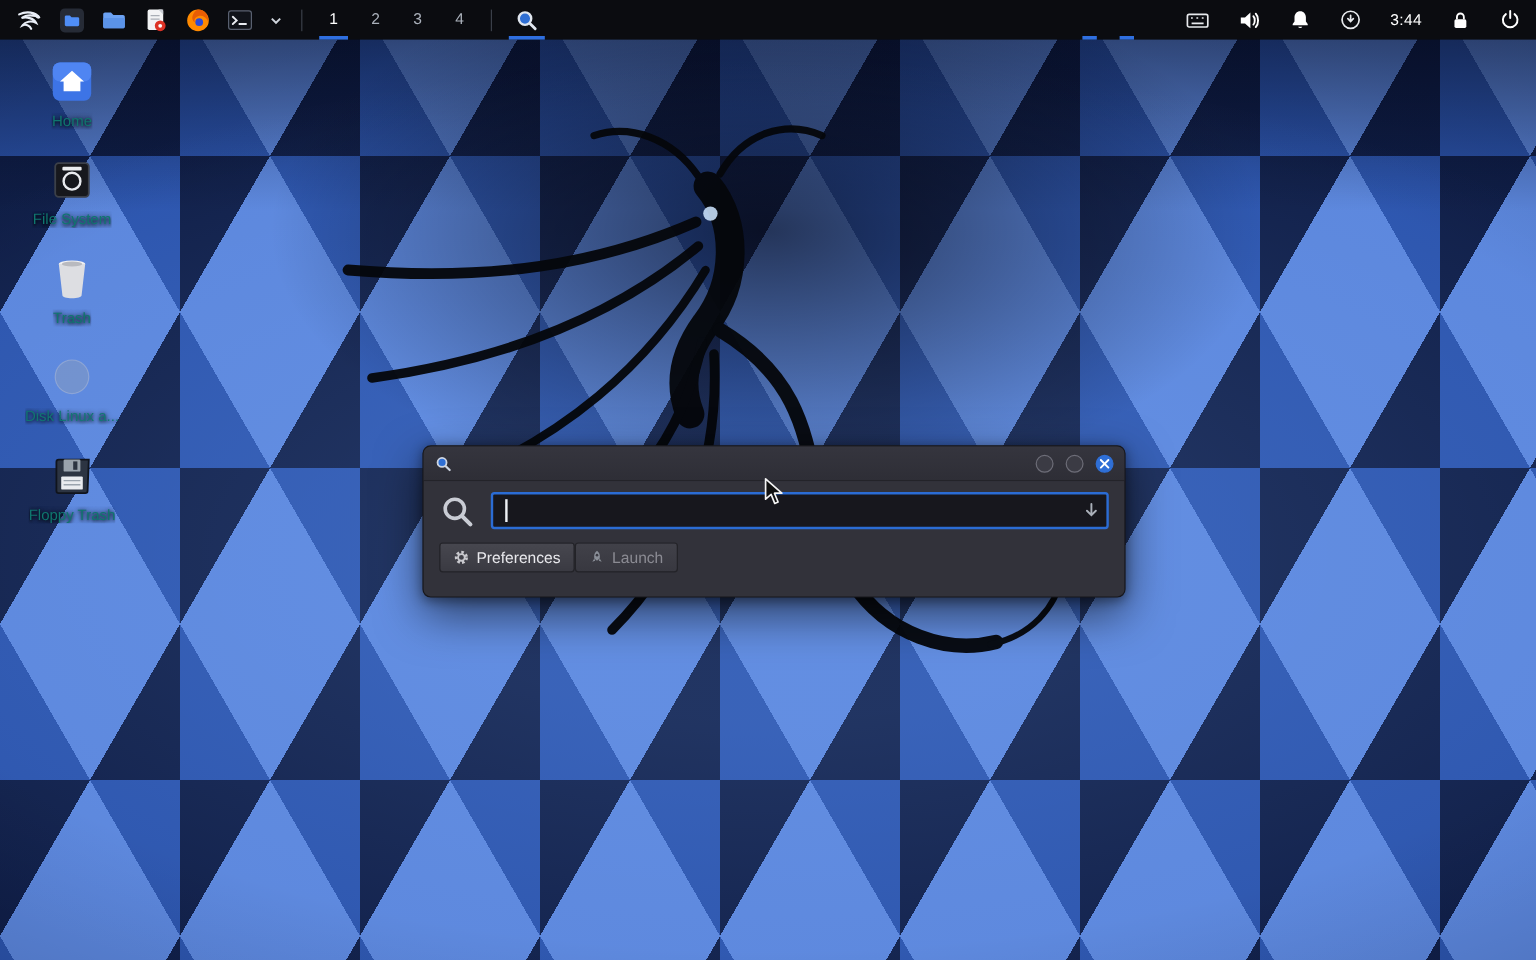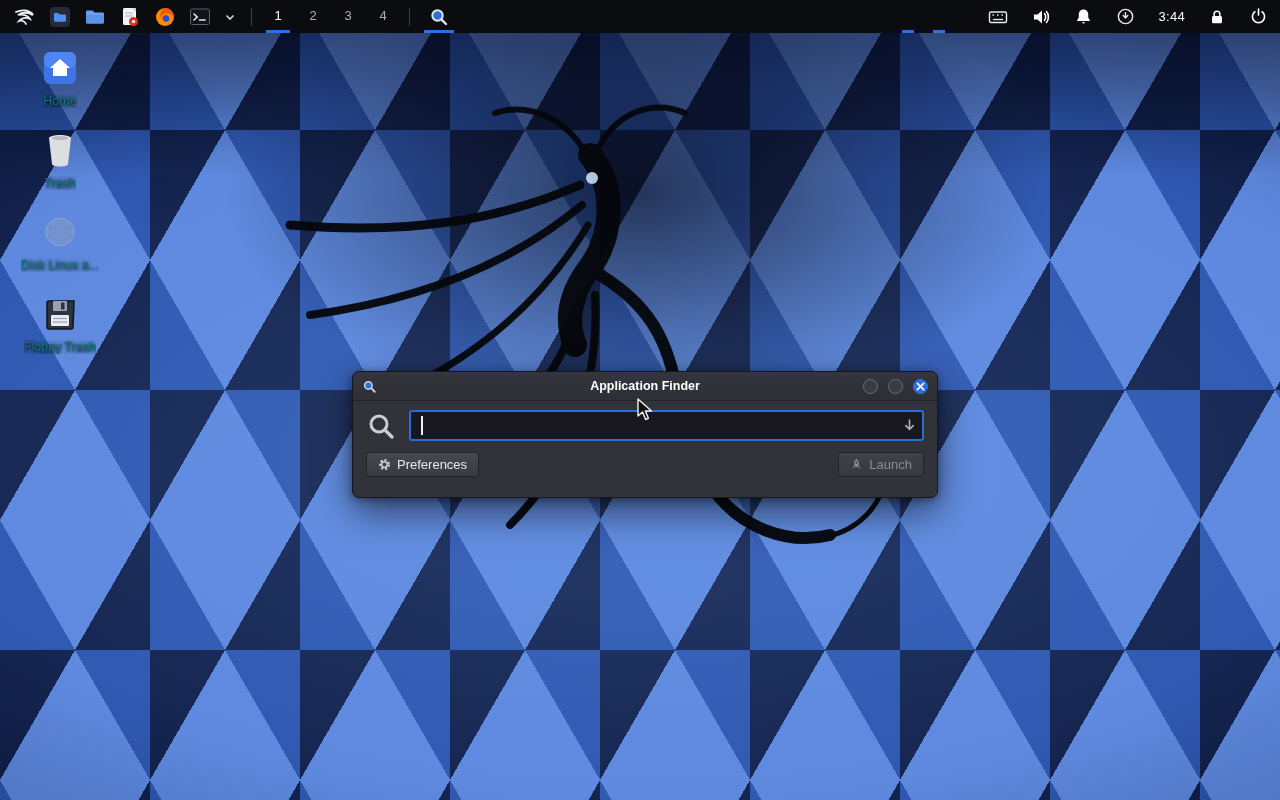--- a/index.html
+++ b/index.html
@@ -57,21 +57,21 @@
   .wbtn { width:15px; height:15px; border-radius:50%; background:#3b3b44; border:1px solid #6d6d78; }
   .wbtn.close { background:#2f6fd6; border:1px solid #2f6fd6; display:flex; align-items:center; justify-content:center; }
   .af-body { padding:9px 13px 10px 13px; }
   .srow { display:flex; align-items:center; }
   .field { position:relative; flex:1; margin-left:13px; }
   .field input { width:100%; height:31px; background:#17171d; border:2px solid #2b6cd4; border-radius:3px;
     color:#e9ecf2; font-size:13px; padding:0 26px 0 12px; outline:none;
     font-family:"Liberation Sans","DejaVu Sans",sans-serif; }
   .caret { position:absolute; left:12px; top:6px; width:1.5px; height:19px; background:#eef1f6; }
   .dd-arrow { position:absolute; right:7px; top:8px; }
-  .brow { display:flex; justify-content:space-between; margin-top:11px; }
+  .brow { display:flex; margin-top:11px; }
   .btn { display:flex; align-items:center; gap:6px; padding:4px 11px; font-size:13px; color:#e8e8ec;
     background:linear-gradient(#47474f,#3a3a42); border:1px solid #232328; border-radius:3px; }
   .btn.disabled { color:#8b8b93; background:linear-gradient(#414149,#383840); }
 
   .cursor { position:absolute; left:636px; top:398px; z-index:100; }
 </style>
 </head>
 <body>
 
 <div class="screen">
@@ -214,20 +214,30 @@
       <div class="glyph">
         <svg width="38" height="38" viewBox="0 0 38 38">
           <rect x="3" y="3" width="32" height="32" rx="6" fill="#3d74e6"></rect>
           <rect x="3" y="3" width="32" height="16" rx="6" fill="#4f85f2"></rect>
           <path d="M19 10 L9 19 h3 v8 h14 v-8 h3 Z" fill="#fff"></path>
         </svg>
       </div>
       <div class="lbl">Home</div>
     </div>
 
+    <div class="dicon">
+      <div class="glyph">
+        <svg width="36" height="36" viewBox="0 0 36 36">
+          <rect x="4" y="4" width="28" height="28" rx="3" fill="#17181d" stroke="#3c4049" stroke-width="1.5"></rect>
+          <circle cx="18" cy="19" r="7" fill="none" stroke="#e9ebef" stroke-width="2"></circle>
+          <rect x="10" y="7" width="16" height="3" rx="1" fill="#e9ebef"></rect>
+        </svg>
+      </div>
+      <div class="lbl">File System</div>
+    </div>
 
     <div class="dicon">
       <div class="glyph">
         <svg width="34" height="36" viewBox="0 0 34 36">
           <ellipse cx="17" cy="6" rx="11" ry="3" fill="#f0f0f2"></ellipse>
           <path d="M6 6 L9 32 C9 33.6 12.5 34.5 17 34.5 C21.5 34.5 25 33.6 25 32 L28 6 Z" fill="#dddee2"></path>
           <ellipse cx="17" cy="6" rx="8.5" ry="2" fill="#b9babf"></ellipse>
         </svg>
       </div>
       <div class="lbl">Trash</div>
@@ -257,21 +267,20 @@
       <div class="lbl">Floppy Trash</div>
     </div>
   </div>
 
   <div class="afwin">
     <div class="af-title">
       <svg width="15" height="15" viewBox="0 0 20 20">
         <circle cx="8.5" cy="8.5" r="5" fill="#2f6fd4" stroke="#cfd6e2" stroke-width="2"></circle>
         <line x1="12.6" y1="12.6" x2="17" y2="17" stroke="#cfd6e2" stroke-width="2.4" stroke-linecap="round"></line>
       </svg>
-      <div class="ttl">Application Finder</div>
       <div class="winbtns">
         <div class="wbtn"></div>
         <div class="wbtn"></div>
         <div class="wbtn close">
           <svg width="9" height="9" viewBox="0 0 10 10">
             <path d="M1.5 1.5 L8.5 8.5 M8.5 1.5 L1.5 8.5" stroke="#fff" stroke-width="1.8" stroke-linecap="round"></path>
           </svg>
         </div>
       </div>
     </div>

